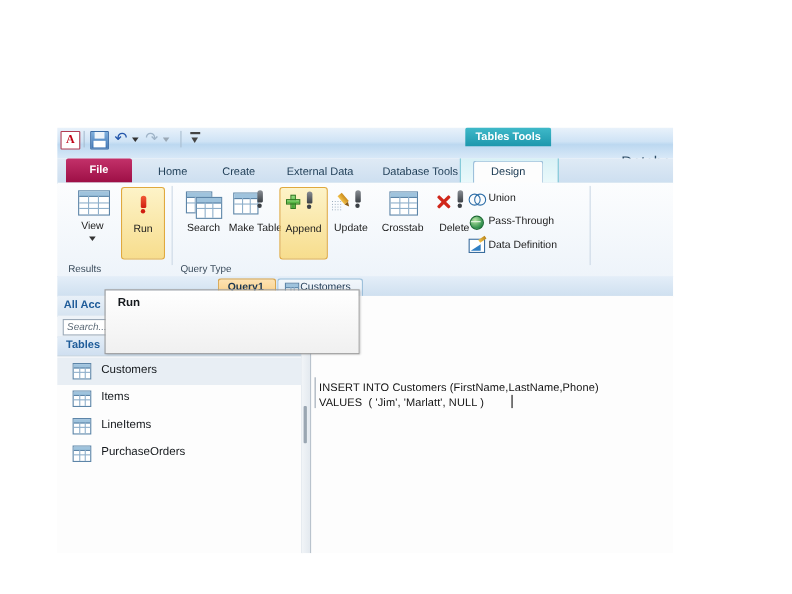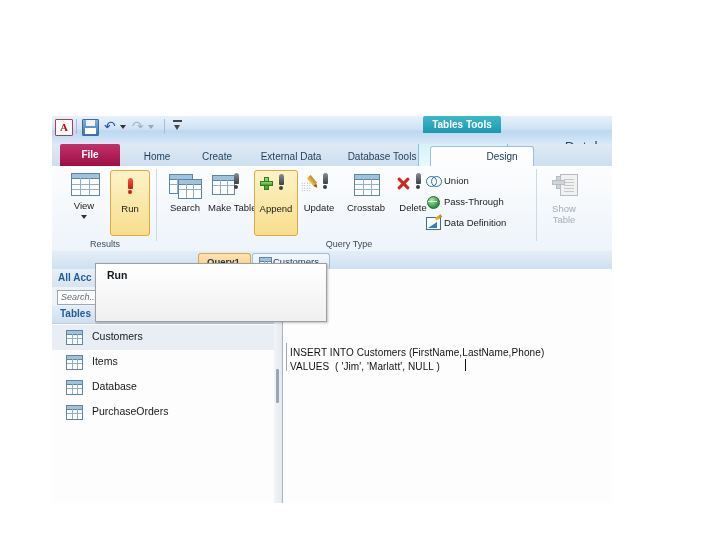--- a/index.html
+++ b/index.html
@@ -78,32 +78,32 @@
     position:absolute;top:3px;height:19px;line-height:19px;
     font-size:10px;color:#1d3c55;text-align:center;white-space:nowrap;cursor:default;
   }
   .tab-file{
     left:8px;top:0px;height:22px;line-height:22px;width:60px;
     background:linear-gradient(180deg,#c3316a,#9d0f45);
     color:#fff;font-weight:bold;border-radius:2px 2px 0 0;
   }
   .tab-active{
     background:#fdfdfd;border:1px solid #9dc0db;border-bottom:1px solid #fdfdfd;
-    border-radius:3px 3px 0 0;color:#16364f;padding-left:40px;
+    border-radius:3px 3px 0 0;color:#16364f;
   }
 
   
   .ribbon{
     position:absolute;left:0;top:50px;width:560px;height:85px;
     background:linear-gradient(180deg,#fcfdfe,#eef4fa);
     border-bottom:1px solid #a9c5dc;
   }
   .grpsep{position:absolute;top:3px;width:1px;height:72px;background:#ccd9e6;}
   .grplabel{
-    position:absolute;bottom:2px;font-size:9px;color:#3b4c5c;text-align:center;white-space:nowrap;
+    position:absolute;bottom:2px;font-size:9px;color:#3b4c5c;white-space:nowrap;
   }
   .rbtn{
     position:absolute;width:auto;text-align:center;font-size:9.5px;color:#1b1b1b;
     line-height:11px;cursor:default;
   }
   .rbtn .lbl{position:absolute;left:0;width:100%;text-align:center;white-space:nowrap;}
   .hot{
     background:linear-gradient(180deg,#fdf3c8,#f7dd8d);
     border:1px solid #e0a93d;border-radius:3px;
   }
@@ -368,37 +368,20 @@
         <span>Pass-Through</span>
       </div>
       <div class="menuitem" style="left:392px;top:51px">
         <span class="ddico" style="left:-18px;top:0px"></span>
         <span>Data Definition</span>
       </div>
 
       <div class="grplabel" style="left:112px;width:370px">Query Type</div>
       <div class="grpsep" style="left:484px"></div>
 
-      <div class="showtable">
-        <div class="st-ico">
-          <div class="pg">
-              <span style="top:4px"></span>
-              <span style="top:7px"></span>
-              <span style="top:10px"></span>
-              <span style="top:13px"></span>
-              <span style="top:16px"></span>
-            </div>
-          <div class="pl">
-              <i></i>
-              <u></u>
-            </div>
-        </div>
-        <div style="position:absolute;left:0;top:33px;width:46px">Show</div>
-        <div style="position:absolute;left:0;top:44px;width:46px">Table</div>
-      </div>
     </div>
 
     <div class="workspace">
 
       <div class="doctabbar">
         <div class="doctab active" style="left:146px">
           <span>Query1</span>
         </div>
         <div class="doctab idle" style="left:200px;padding-left:20px">
           <span class="mini-grid">
@@ -439,21 +422,21 @@
             </span>
           <span class="nm">Items</span>
         </div>
         <div class="navitem" style="top:106px">
           <span class="ti">
               <span class="hdr"></span>
               <span class="v" style="left:5px"></span>
               <span class="v" style="left:10px"></span>
               <span class="h" style="top:7px"></span>
             </span>
-          <span class="nm">Database</span>
+          <span class="nm">LineItems</span>
         </div>
         <div class="navitem" style="top:131px">
           <span class="ti">
               <span class="hdr"></span>
               <span class="v" style="left:5px"></span>
               <span class="v" style="left:10px"></span>
               <span class="h" style="top:7px"></span>
             </span>
           <span class="nm">PurchaseOrders</span>
         </div>

